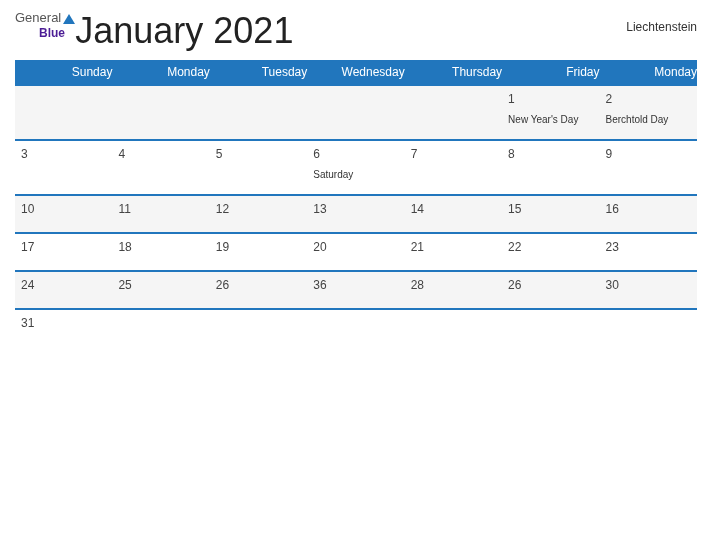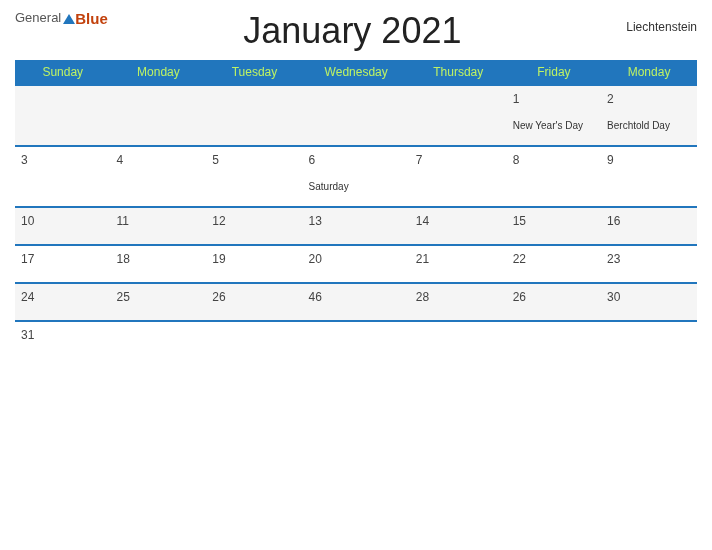--- a/index.html
+++ b/index.html
@@ -17,69 +17,71 @@
       padding: 10px 15px 10px 15px;
     }
     .header {
       display: flex;
       align-items: flex-start;
       justify-content: space-between;
       margin-bottom: 8px;
     }
     .logo {
       display: flex;
+      flex-direction: column;
       font-size: 12px;
       line-height: 1.2;
     }
     .logo-general {
       color: #555;
       font-size: 13px;
     }
     .logo-blue {
-      color: #c2410c;
-      font-size: 15px;
+      color: #4c1d95;
+      font-size: 12px;
       font-weight: bold;
+      margin-left: 24px;
     }
     .logo-triangle {
       display: inline-block;
       width: 0;
       height: 0;
       border-left: 6px solid transparent;
       border-right: 6px solid transparent;
       border-bottom: 10px solid #2176bd;
       margin-left: 2px;
       vertical-align: middle;
     }
     .calendar-title {
-      text-align: center;
+      text-align: left;
       font-size: 36px;
       font-weight: normal;
       color: #222;
       flex: 1;
     }
     .country {
       font-size: 12px;
       color: #333;
       text-align: right;
       padding-top: 10px;
       min-width: 100px;
     }
     .calendar-table {
       width: 100%;
       border-collapse: collapse;
     }
     .calendar-table thead tr {
       background: #2176bd;
     }
     .calendar-table thead th {
-      color: #bef264;
+      color: #ffffff;
       font-size: 12px;
       font-weight: normal;
-      padding: 5px 22px;
-      text-align: center;
+      padding: 5px 0;
+      text-align: right;
       border: none;
     }
     .calendar-table tbody tr {
       border-top: 2px solid #2176bd;
     }
     .calendar-table tbody td {
       vertical-align: top;
       padding: 6px 6px 14px 6px;
       font-size: 12px;
       color: #333;
@@ -92,21 +94,21 @@
     .day-number {
       font-size: 12px;
       color: #444;
       display: block;
       margin-bottom: 2px;
     }
     .holiday-name {
       font-size: 10px;
       color: #333;
       display: block;
-      margin-top: 14px;
+      margin-top: 8px;
     }
     .empty-cell {
       background: #f5f5f5;
     }
   </style>
 </head>
 <body>
 
 <div class="calendar-container">
   <div class="header">
@@ -220,21 +222,21 @@
           <td>
             <span class="day-number">24</span>
           </td>
           <td>
             <span class="day-number">25</span>
           </td>
           <td>
             <span class="day-number">26</span>
           </td>
           <td>
-            <span class="day-number">46</span>
+            <span class="day-number">36</span>
           </td>
           <td>
             <span class="day-number">28</span>
           </td>
           <td>
             <span class="day-number">26</span>
           </td>
           <td>
             <span class="day-number">30</span>
           </td>

